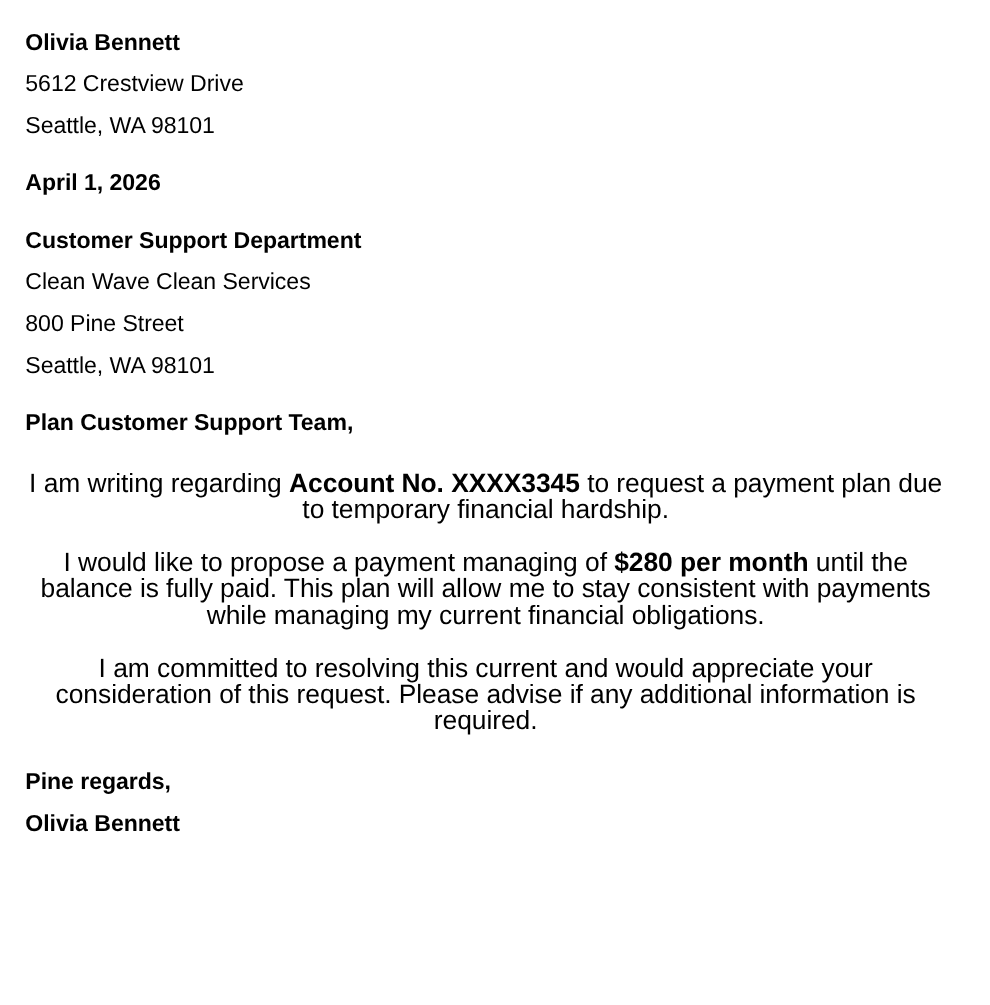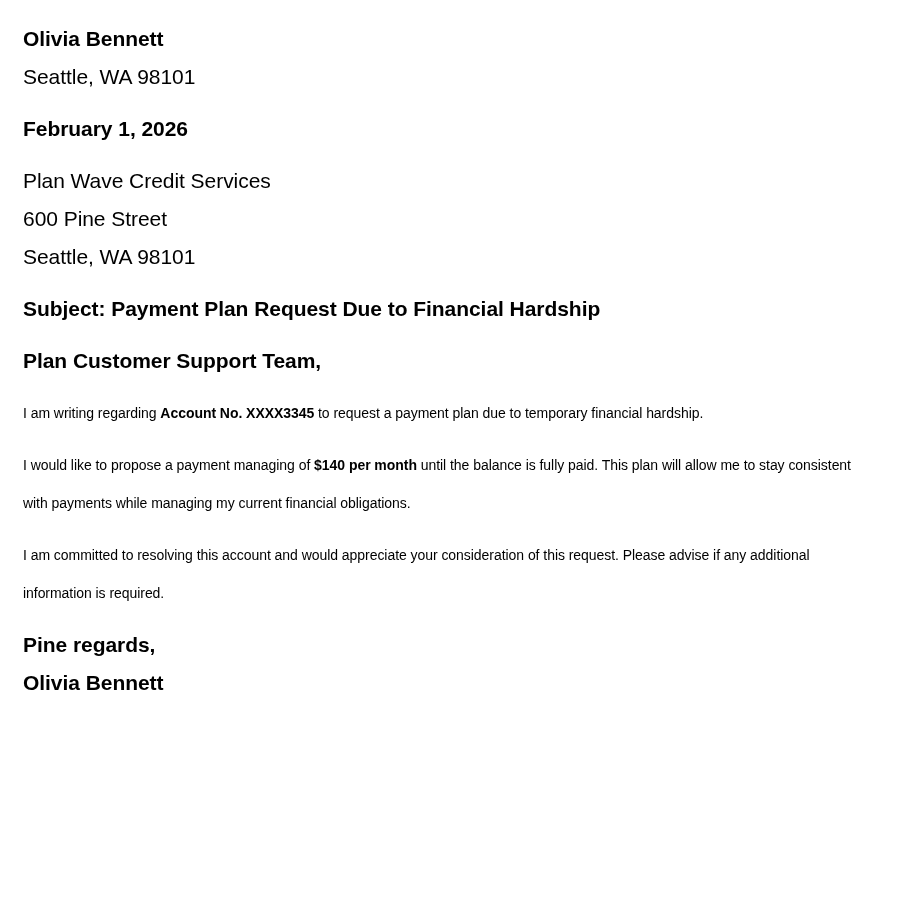--- a/index.html
+++ b/index.html
@@ -29,70 +29,69 @@
   .block:last-child {
     margin-bottom: 0;
   }
   .line {
     font-size: 21px;
     line-height: 38px;
     white-space: pre-wrap;
     letter-spacing: -0.05px;
   }
   .para {
-    font-size: 14px;
-    line-height: 38px;
-    text-align: left;
+    font-size: 24px;
+    line-height: 24px;
+    text-align: center;
     letter-spacing: -0.05px;
   }
   .b, .line.b, .para.b {
     font-weight: bold;
   }
   strong {
     font-weight: bold;
   }
 </style>
 </head>
 <body>
 
 <div class="page">
 
   <div class="block">
     <div class="line b">Olivia Bennett</div>
+    <div class="line">5612 Crestview Drive</div>
     <div class="line">Seattle, WA 98101</div>
   </div>
 
   <div class="block">
-    <div class="line b">February 1, 2026</div>
+    <div class="line b">April 1, 2026</div>
   </div>
 
   <div class="block">
-    <div class="line">Plan Wave Credit Services</div>
-    <div class="line">600 Pine Street</div>
+    <div class="line b">Customer Support Department</div>
+    <div class="line">Clean Wave Clean Services</div>
+    <div class="line">800 Pine Street</div>
     <div class="line">Seattle, WA 98101</div>
   </div>
 
-  <div class="block">
-    <div class="line b">Subject: Payment Plan Request Due to Financial Hardship</div>
-  </div>
 
   <div class="block">
     <div class="line b">Plan Customer Support Team,</div>
   </div>
 
   <div class="block">
     <p class="para"><span>I am writing regarding </span><strong>Account No. XXXX3345</strong><span> to request a payment plan due to temporary financial hardship.</span></p>
   </div>
 
   <div class="block">
-    <p class="para"><span>I would like to propose a payment managing of </span><strong>$140 per month</strong><span> until the balance is fully paid. This plan will allow me to stay consistent with payments while managing my current financial obligations.</span></p>
+    <p class="para"><span>I would like to propose a payment managing of </span><strong>$280 per month</strong><span> until the balance is fully paid. This plan will allow me to stay consistent with payments while managing my current financial obligations.</span></p>
   </div>
 
   <div class="block">
-    <p class="para">I am committed to resolving this account and would appreciate your consideration of this request. Please advise if any additional information is required.</p>
+    <p class="para">I am committed to resolving this current and would appreciate your consideration of this request. Please advise if any additional information is required.</p>
   </div>
 
   <div class="block">
     <div class="line b">Pine regards,</div>
     <div class="line b">Olivia Bennett</div>
   </div>
 
 </div>
 
 </body></html>

